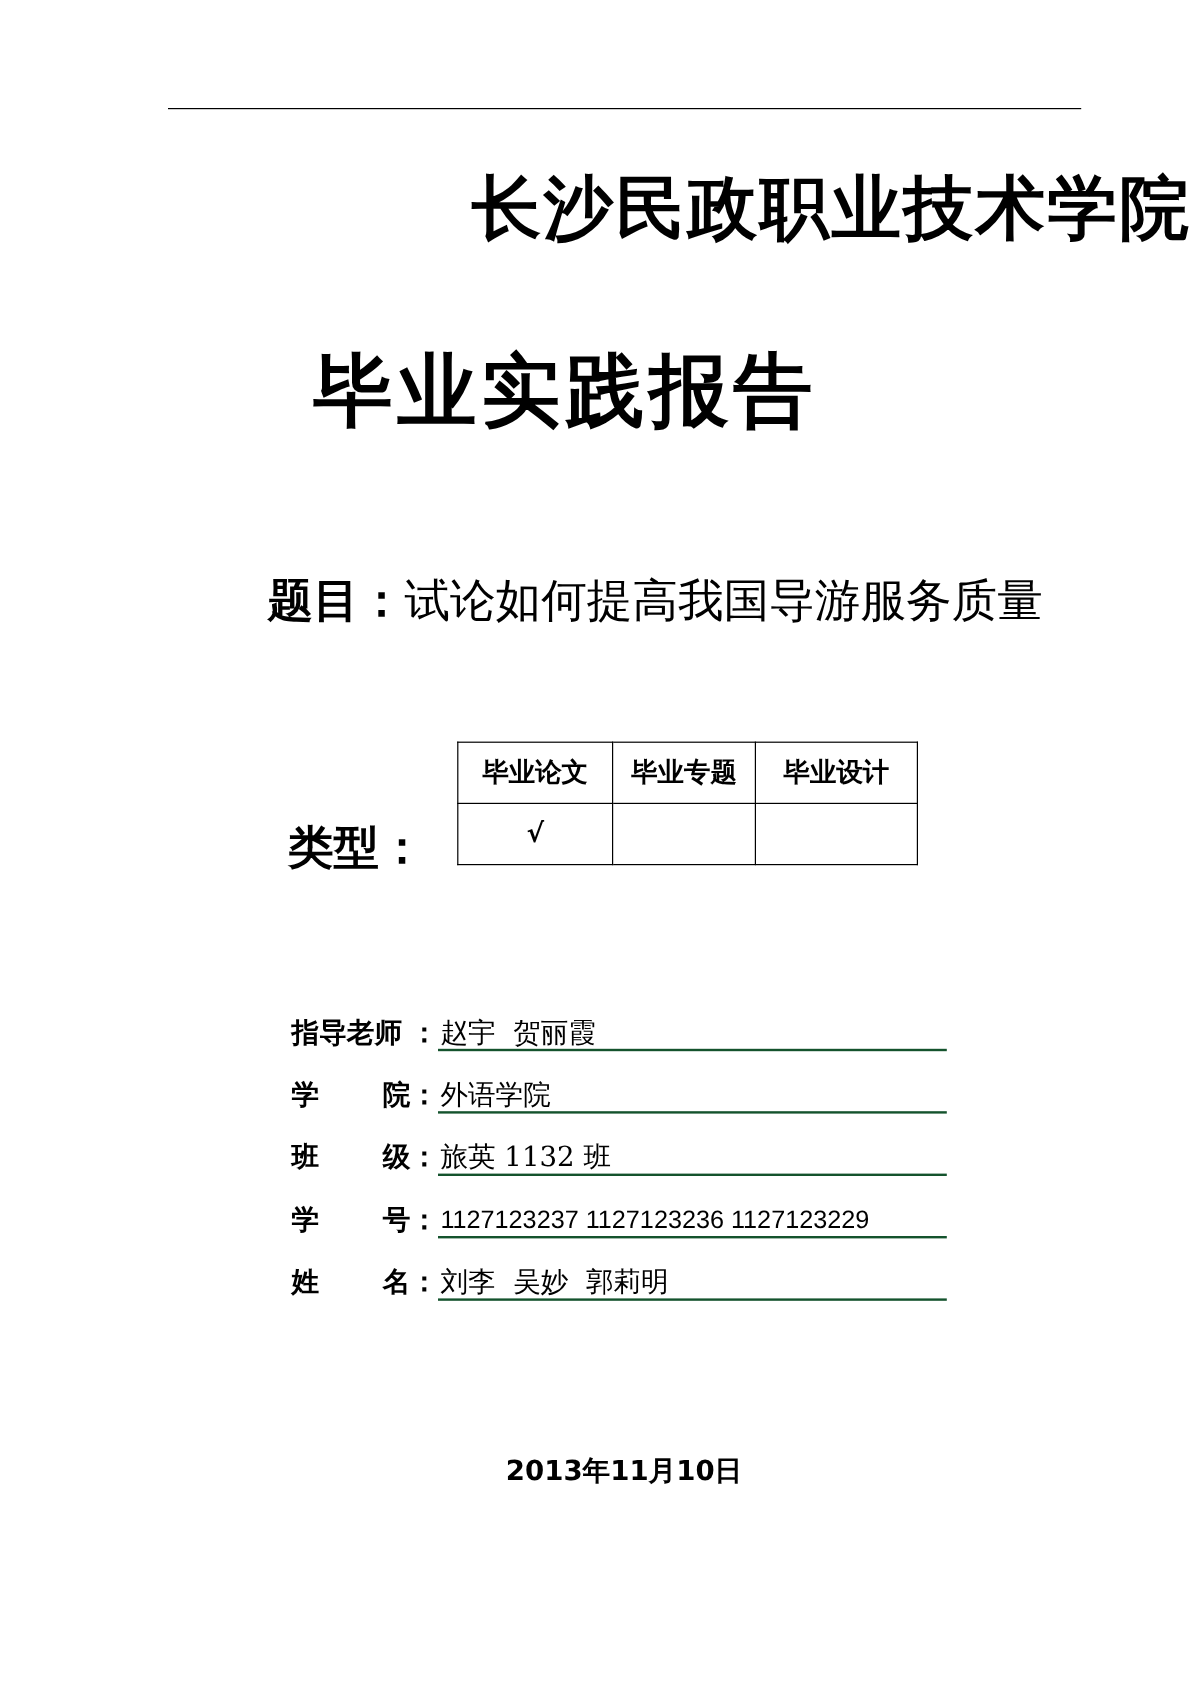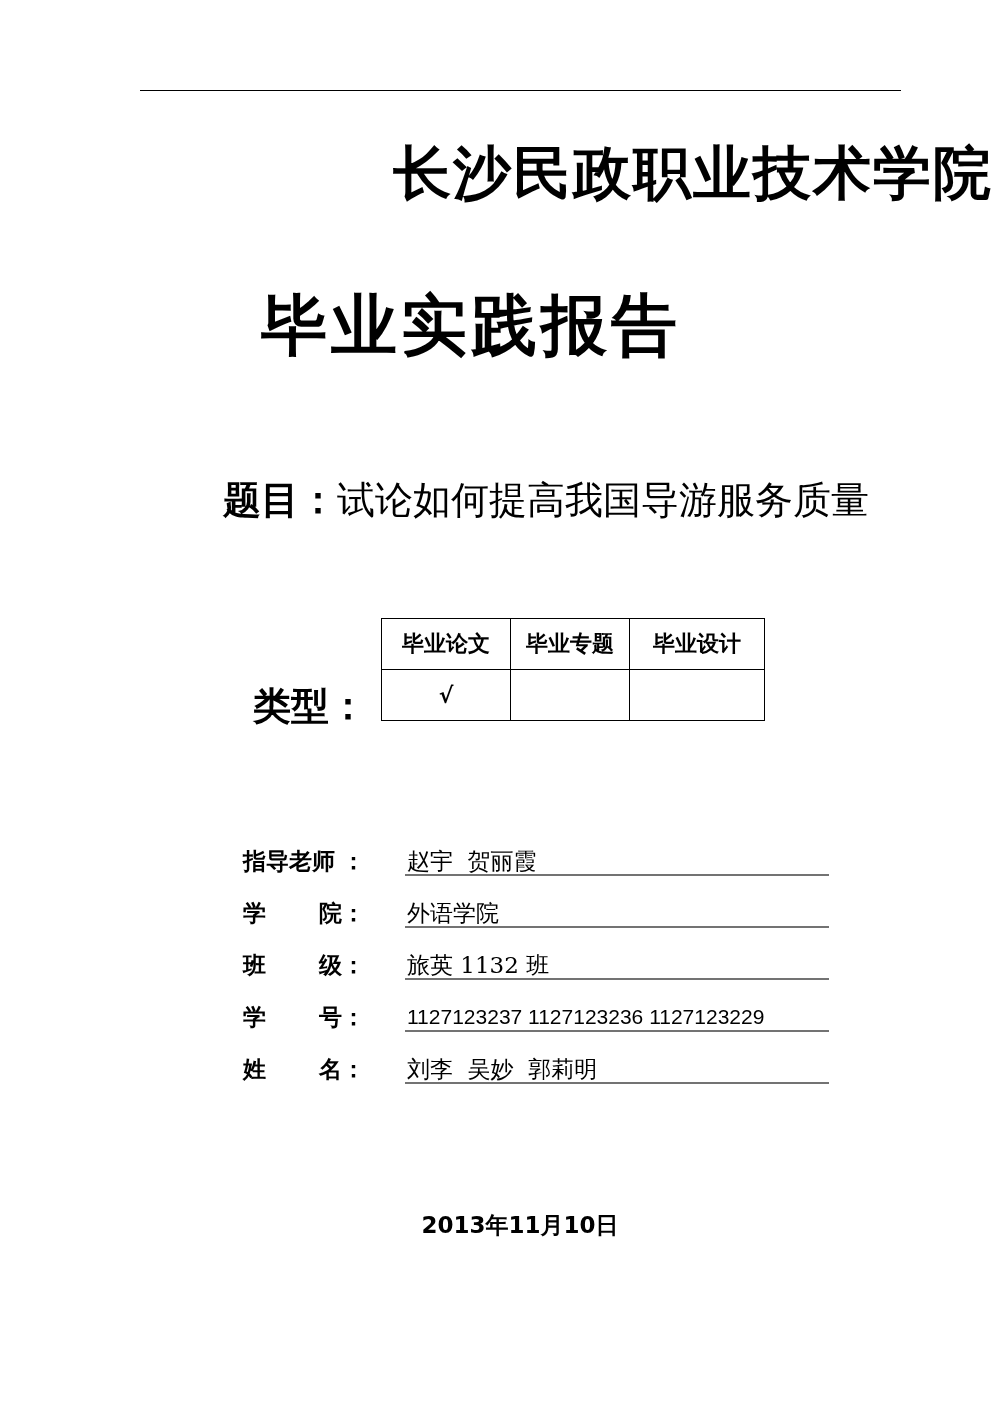--- a/index.html
+++ b/index.html
@@ -3,27 +3,27 @@
 <meta charset="utf-8">
 <style>
   html, body { margin: 0; padding: 0; background: #ffffff; }
   body { width: 993px; height: 1404px; position: relative; overflow: hidden; font-family: "DejaVu Sans", sans-serif; color: #000; }
   .hr { position: absolute; left: 140px; top: 90px; width: 761px; height: 0; border-top: 1px solid #000; }
   .school { position: absolute; left: 0; width: 993px; top: 138px; text-align: right; font-size: 58px; font-weight: bold; letter-spacing: 2px; line-height: 70px; }
   .report { position: absolute; left: 0; width: 942px; top: 286px; text-align: center; font-size: 66px; font-weight: bold; letter-spacing: 4px; line-height: 80px; }
   .topic { position: absolute; left: 143px; top: 474px; width: 730px; font-size: 38px; line-height: 52px; }
   .topic .indent { display: inline-block; width: 80px; }
   .topic .lbl { font-weight: bold; }
-  .type-label { position: absolute; left: 253px; top: 683px; font-size: 38px; font-weight: bold; line-height: 46px; }
+  .type-label { position: absolute; left: 240px; top: 683px; font-size: 38px; font-weight: bold; line-height: 46px; }
   table.type-table { position: absolute; left: 365px; top: 618px; border-collapse: collapse; margin-left: 16px; }
   table.type-table td { border: 1.5px solid #000; text-align: center; font-size: 22px; font-weight: bold; height: 50px; padding: 0; }
   .c1 { width: 128px; } .c2 { width: 118px; } .c3 { width: 134px; }
   .info-row { position: absolute; left: 243px; font-size: 23px; line-height: 30px; display: flex; align-items: center; }
   .info-row .lab { font-weight: bold; width: 122px; display: flex; justify-content: space-between; }
-  .info-row .val { width: 424px; border-bottom: 2px solid #737373; padding-left: 2px; height: 30px; box-sizing: border-box; white-space: pre; font-family: "DejaVu Serif", serif; margin-left: 40px; }
+  .info-row .val { width: 424px; border-bottom: 2px solid #14532d; padding-left: 2px; height: 30px; box-sizing: border-box; white-space: pre; font-family: "DejaVu Serif", serif; }
   .info-row .val.sans { font-family: Liberation Sans, sans-serif; }
   .date { position: absolute; left: 0; width: 1040px; top: 1210px; text-align: center; font-size: 23px; font-weight: bold; }
 </style>
 </head>
 <body>
 
 <div class="hr"></div>
 
 <div class="school">长沙民政职业技术学院</div>
 <div class="report">毕业实践报告</div>

